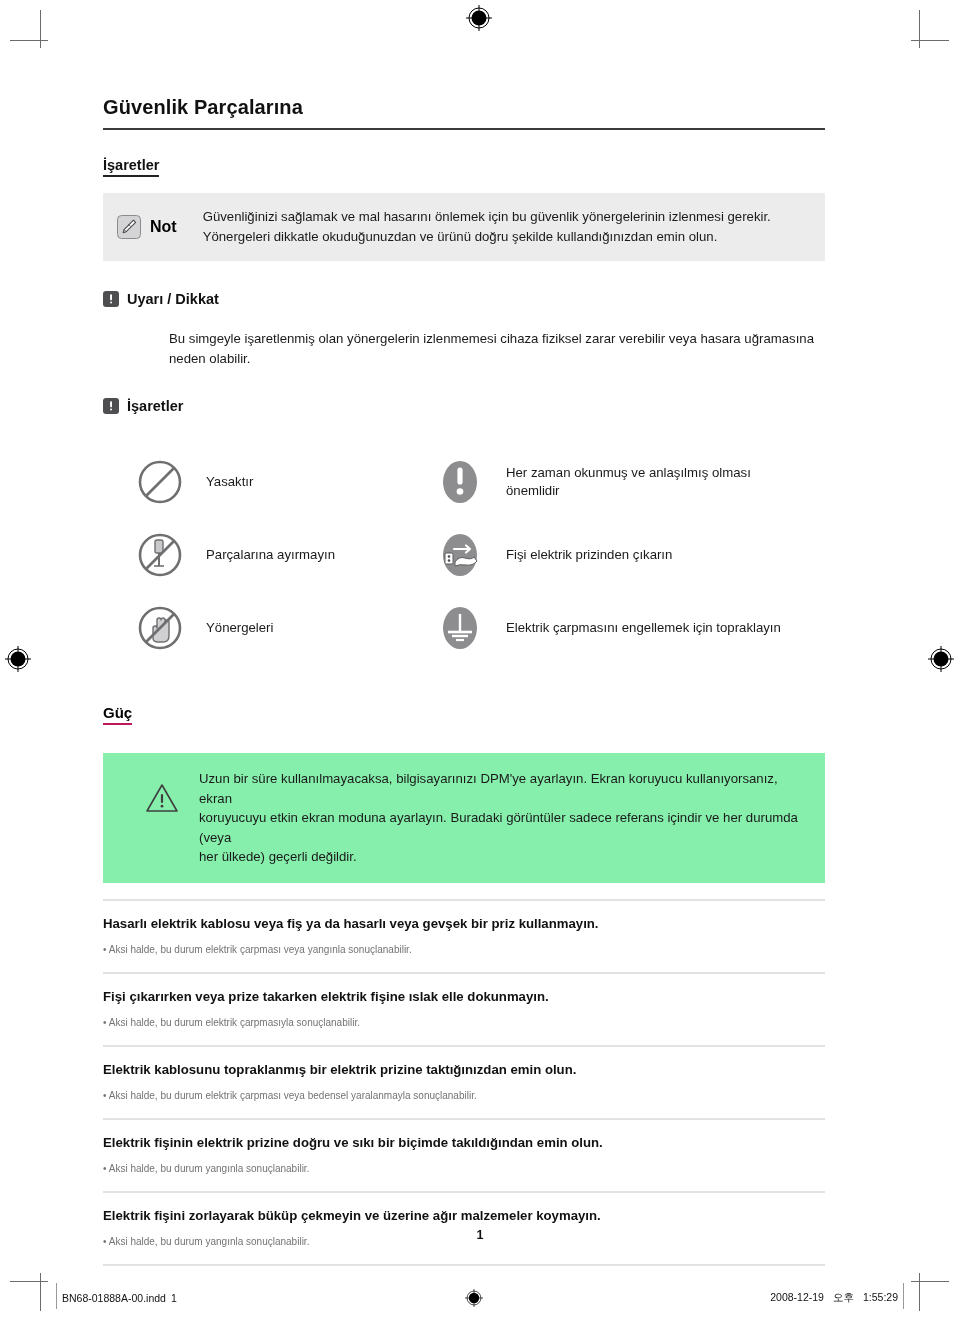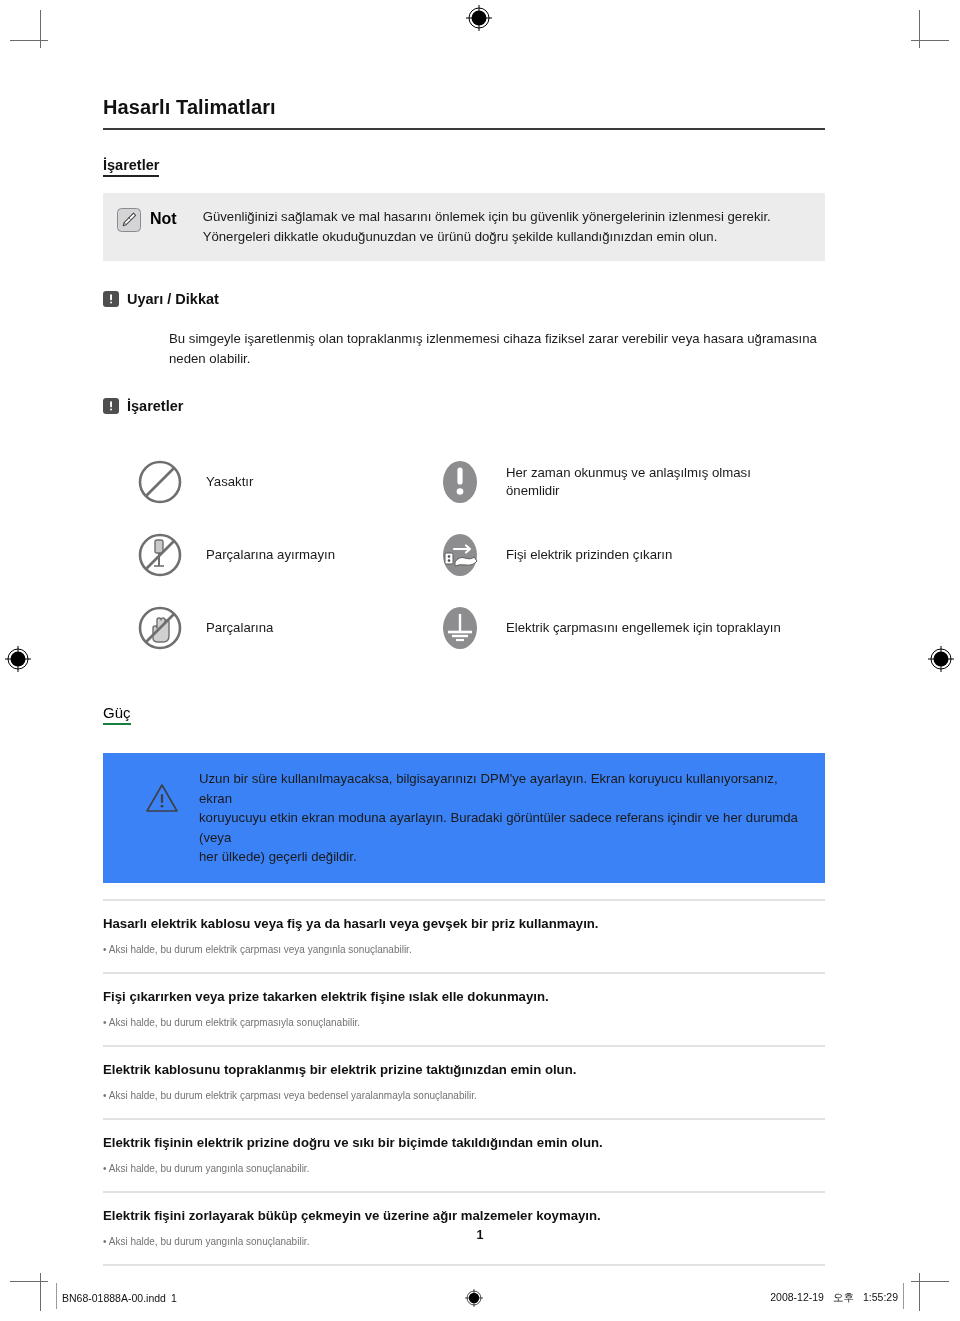--- a/index.html
+++ b/index.html
@@ -70,21 +70,21 @@
     border-bottom: 2px solid #222;
     padding-bottom: 2px;
     margin: 0 0 16px 0;
   }
 
   
   .note-box {
     background: #ececed;
     padding: 14px 18px 15px 14px;
     display: flex;
-    align-items: flex-start;
+    align-items: center;
     gap: 0px;
     margin-bottom: 30px;
   }
   .note-icon {
     width: 24px;
     height: 24px;
     flex: 0 0 24px;
     margin-top: 1px;
   }
   .note-word {
@@ -147,29 +147,29 @@
   .sym-label {
     font-size: 13.2px;
     line-height: 18.5px;
     margin-left: 22px;
     color: #1a1a1a;
   }
 
   
   .guc-head {
     font-size: 15px;
-    font-weight: normal;
+    font-weight: bold;
     display: inline-block;
-    border-bottom: 2px solid #15803d;
+    border-bottom: 2px solid #be185d;
     padding-bottom: 2px;
     margin: 0 0 28px 0;
   }
 
   .caution-box {
-    background: #3b82f6;
+    background: #86efac;
     padding: 16px 20px 16px 16px;
     display: flex;
     align-items: flex-start;
     margin-bottom: 4px;
   }
   .caution-icon {
     width: 34px;
     height: 30px;
     flex: 0 0 34px;
     margin-top: 14px;
@@ -276,21 +276,21 @@
     <svg width="26" height="26" viewBox="0 0 26 26">
       <circle cx="13" cy="13" r="7.5" fill="#000"></circle>
       <circle cx="13" cy="13" r="10" fill="none" stroke="#000" stroke-width="1"></circle>
       <line x1="13" y1="0" x2="13" y2="26" stroke="#000" stroke-width="1"></line>
       <line x1="0" y1="13" x2="26" y2="13" stroke="#000" stroke-width="1"></line>
     </svg>
   </div>
 
   <div class="content">
 
-    <h1 class="page-title">Hasarlı Talimatları</h1>
+    <h1 class="page-title">Güvenlik Parçalarına</h1>
     <div class="title-rule"></div>
 
     <div class="section-head">İşaretler</div>
 
     
     <div class="note-box">
       <span class="note-icon">
         <svg width="24" height="24" viewBox="0 0 24 24">
           <rect x="0.5" y="0.5" width="23" height="23" rx="4" ry="4" fill="#d4d4d6" stroke="#8b8b8d" stroke-width="1"></rect>
           <path d="M16.5 5.2 L18.6 7.3 L9.2 16.7 L6.2 17.6 L7.1 14.6 Z" fill="#ffffff" stroke="#4a4a4c" stroke-width="1.1" stroke-linejoin="round"></path>
@@ -311,21 +311,21 @@
         <svg width="16" height="16" viewBox="0 0 16 16">
           <rect x="0" y="0" width="16" height="16" rx="3" ry="3" fill="#4e4e50"></rect>
           <rect x="7.1" y="3.2" width="1.9" height="6.1" rx="0.9" fill="#ffffff"></rect>
           <rect x="7.1" y="10.6" width="1.9" height="1.9" rx="0.9" fill="#ffffff"></rect>
         </svg>
       </span>
       <span class="warn-head-label">Uyarı / Dikkat</span>
     </div>
 
     <div class="warn-body">
-      <span>Bu simgeyle işaretlenmiş olan topraklanmış izlenmemesi cihaza fiziksel zarar verebilir veya hasara uğramasına</span><br>
+      <span>Bu simgeyle işaretlenmiş olan yönergelerin izlenmemesi cihaza fiziksel zarar verebilir veya hasara uğramasına</span><br>
       <span>neden olabilir.</span>
     </div>
 
     
     <div class="sym-head">
       <span class="sq-icon">
         <svg width="16" height="16" viewBox="0 0 16 16">
           <rect x="0" y="0" width="16" height="16" rx="3" ry="3" fill="#4e4e50"></rect>
           <rect x="7.1" y="3.2" width="1.9" height="6.1" rx="0.9" fill="#ffffff"></rect>
           <rect x="7.1" y="10.6" width="1.9" height="1.9" rx="0.9" fill="#ffffff"></rect>
@@ -388,21 +388,21 @@
       </div>
 
       <div class="sym-cell">
         <span class="sym-img">
           <svg width="48" height="48" viewBox="0 0 48 48">
             <path d="M17 34 L17 24 q0 -2 2 -2 q2 0 2 2 L21 16 q0 -2 2 -2 q2 0 2 2 L25 16 q0 -2 2 -2 q2 0 2 2 L29 18 q0 -2 2 -2 q2 0 2 2 L33 32 q0 6 -6 6 L22 38 q-5 0 -5 -4 z" fill="#d0d0d2" stroke="#6f6f71" stroke-width="1.4" stroke-linejoin="round"></path>
             <circle cx="24" cy="24" r="20" fill="none" stroke="#6f6f71" stroke-width="2.6"></circle>
             <line x1="10.5" y1="37.5" x2="37.5" y2="10.5" stroke="#6f6f71" stroke-width="2.6"></line>
           </svg>
         </span>
-        <span class="sym-label">Parçalarına</span>
+        <span class="sym-label">Yönergeleri</span>
       </div>
 
       <div class="sym-cell">
         <span class="sym-img">
           <svg width="48" height="48" viewBox="0 0 48 48">
             <ellipse cx="24" cy="24" rx="17" ry="21" fill="#8d8d8f"></ellipse>
             <line x1="24" y1="10" x2="24" y2="28" stroke="#ffffff" stroke-width="2.4"></line>
             <line x1="12" y1="28" x2="36" y2="28" stroke="#ffffff" stroke-width="2.6"></line>
             <line x1="16" y1="32" x2="32" y2="32" stroke="#ffffff" stroke-width="2.4"></line>
             <line x1="20" y1="36" x2="28" y2="36" stroke="#ffffff" stroke-width="2.2"></line>

